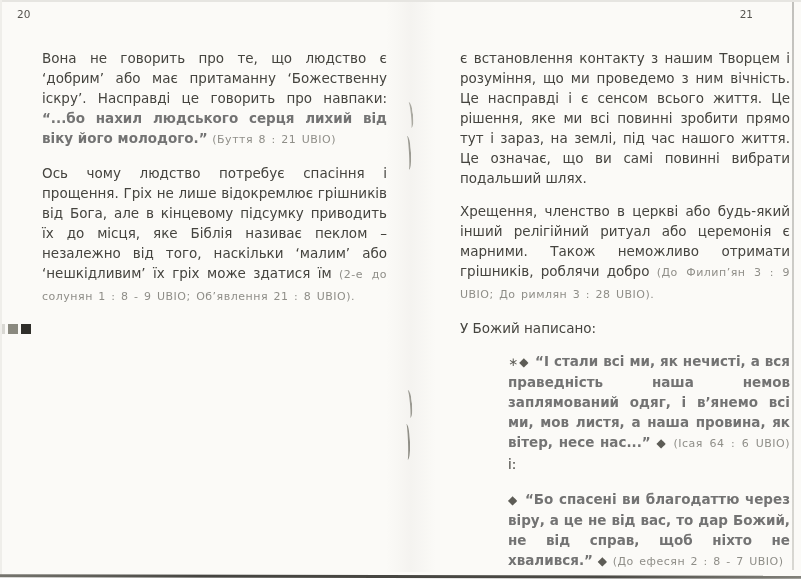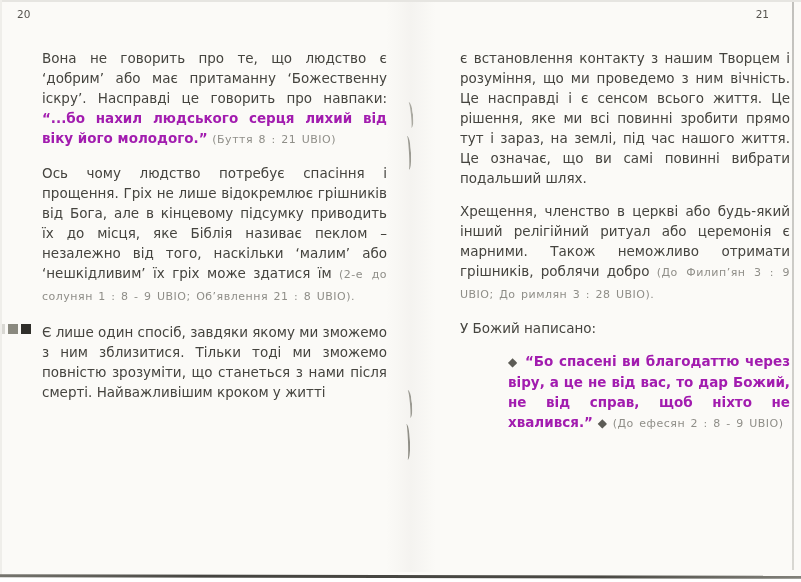--- a/index.html
+++ b/index.html
@@ -25,29 +25,29 @@
     background:linear-gradient(90deg,rgba(60,55,45,0) 0%,rgba(60,55,45,0.035) 50%,rgba(60,55,45,0) 100%);}
   
   .smark{position:absolute;width:5px;border-right:2.5px solid #9b9a92;border-radius:45%;}
   .smark.s1{left:406px;top:102px;height:26px;transform:rotate(-6deg);border-color:#aaa9a1;}
   .smark.s2{left:404px;top:136px;height:34px;transform:rotate(-3deg);}
   .smark.s3{left:405px;top:390px;height:28px;transform:rotate(-5deg);}
   .smark.s4{left:403px;top:424px;height:36px;transform:rotate(-2deg);border-color:#908f87;}
 
   .page-number{position:absolute;font-size:10.5px;color:#55534e;}
   .page-number.pn-left{left:17px;top:8px;}
-  .page-number.pn-right{right:32px;top:8px;}
+  .page-number.pn-right{right:48px;top:8px;}
 
   .col{position:absolute;top:48px;font-size:13.5px;line-height:20px;color:#45443f;
     text-align:justify;}
   .left-col{left:42px;width:345px;}
   .right-col{left:460px;width:330px;}
   .col p{margin:0 0 13px 0;}
   .run-n{font-weight:normal;}
-  .run-b{font-weight:bold;color:#a21caf;}
+  .run-b{font-weight:bold;color:#737373;}
   .run-c{font-size:11px;color:#8f8e88;letter-spacing:0.5px;word-spacing:1.5px;}
   .run-g{color:#5d5c56;font-size:12px;letter-spacing:1px;}
   .heading{font-size:13.5px;font-weight:bold;color:#34332e;margin:15px 0 7px 0;
     position:relative;text-align:left;}
   .sq-marks{position:absolute;left:-44px;top:2px;display:flex;gap:3px;}
   .sq{display:block;width:10px;height:10px;}
   .sq1{background:#d9d8d3;margin-left:-3px;}
   .sq2{background:#8a897f;}
   .sq3{background:#2f2e2a;}
   .quote{margin:10px 0 15px 48px;text-align:justify;}
@@ -63,28 +63,28 @@
   <div class="col left-col">
     <p><span class="run-n">Вона не говорить про те, що людство є ‘добрим’ або має притаманну ‘Божественну іскру’. Насправді це говорить про навпаки: </span><span class="run-b">“...бо нахил людського серця лихий від віку його молодого.” </span><span class="run-c">(Буття 8 : 21 UBIO)</span></p>
     <p><span class="run-n">Ось чому людство потребує спасіння і прощення. Гріх не лише відокремлює грішників від Бога, але в кінцевому підсумку приводить їх до місця, яке Біблія називає пеклом – незалежно від того, наскільки ‘малим’ або ‘нешкідливим’ їх гріх може здатися їм </span><span class="run-c">(2-е до солунян 1 : 8 - 9 UBIO; Об’явлення 21 : 8 UBIO).</span></p>
     <h2 class="heading">
       <span class="sq-marks">
           <i class="sq sq1"></i>
           <i class="sq sq2"></i>
           <i class="sq sq3"></i>
         </span>
     </h2>
-    <p><span class="run-n">Є лише один спосіб, завдяки якому ми зможемо з ним зблизитися. Тільки тоді ми зможемо повністю зрозуміти, що станеться з нами після смерті. Найважливішим кроком у житті</span></p>
   </div>
 
   <div class="col right-col">
     <p><span class="run-n">є встановлення контакту з нашим Творцем і розуміння, що ми проведемо з ним вічність. Це насправді і є сенсом всього життя. Це рішення, яке ми всі повинні зробити прямо тут і зараз, на землі, під час нашого життя. Це означає, що ви самі повинні вибрати подальший шлях.</span></p>
     <p><span class="run-n">Хрещення, членство в церкві або будь-який інший релігійний ритуал або церемонія є марними. Також неможливо отримати грішників, роблячи добро </span><span class="run-c">(До Филип’ян 3 : 9 UBIO; До римлян 3 : 28 UBIO).</span></p>
     <p><span class="run-n">У Божий написано:</span></p>
-    <div class="quote"><span class="run-g">◆ </span><span class="run-b">“Бо спасені ви благодаттю через віру, а це не від вас, то дар Божий, не від справ, щоб ніхто не хвалився.” </span><span class="run-g">◆ </span><span class="run-c">(До ефесян 2 : 8 - 9 UBIO)</span></div>
+    <div class="quote"><span class="run-g">∗◆ </span><span class="run-b">“І стали всі ми, як нечисті, а вся праведність наша немов заплямований одяг, і в’янемо всі ми, мов листя, а наша провина, як вітер, несе нас...” </span><span class="run-g">◆ </span><span class="run-c">(Ісая 64 : 6 UBIO)</span><span class="run-n"> і:</span></div>
+    <div class="quote"><span class="run-g">◆ </span><span class="run-b">“Бо спасені ви благодаттю через віру, а це не від вас, то дар Божий, не від справ, щоб ніхто не хвалився.” </span><span class="run-g">◆ </span><span class="run-c">(До ефесян 2 : 8 - 7 UBIO)</span></div>
   </div>
 
   <div class="gutter-shade"></div>
   <i class="smark s1"></i>
   <i class="smark s2"></i>
   <i class="smark s3"></i>
   <i class="smark s4"></i>
 
   <div class="edge-top"></div>
   <div class="edge-left"></div>

